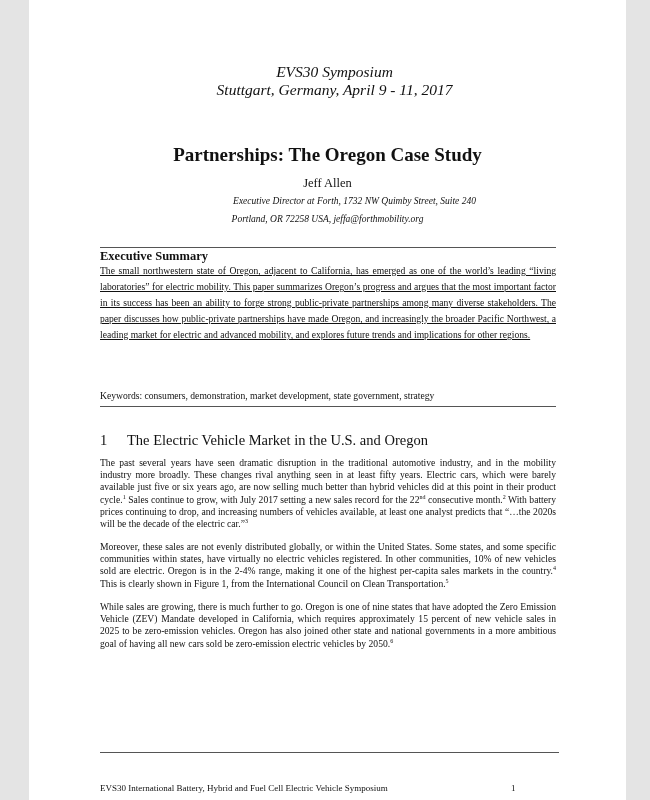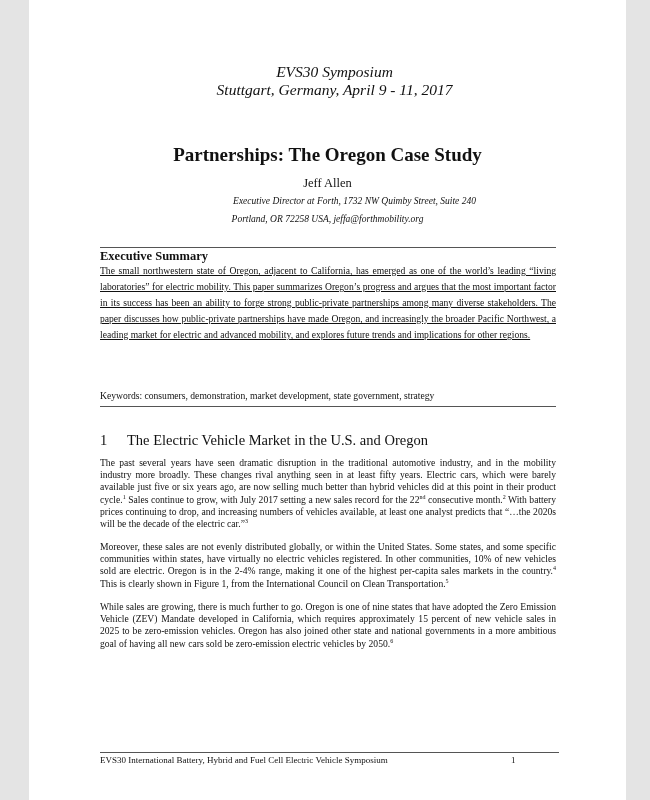--- a/index.html
+++ b/index.html
@@ -71,20 +71,21 @@
     .section-h .num { display: inline-block; width: 27px; }
     .body-para { line-height: 12.2px; }
     sup { font-size: 6px; line-height: 0; vertical-align: 4px; }
     .footer-rule {
       left: 71px; width: 459px; height: 0;
       border-top: 1.5px solid #555;
     }
     .footer {
       left: 71px; width: 459px;
       font-size: 9px;
+      margin-top: 28px;
     }
     .footer .pn { position: absolute; left: 411px; top: 0; }
   </style>
 </head>
 <body>
 
 <div class="page">
 
   <div class="abs conf center" style="top:63px;">EVS30 Symposium</div>
   <div class="abs conf center" style="top:81px;">Stuttgart, Germany, April 9 - 11, 2017</div>

